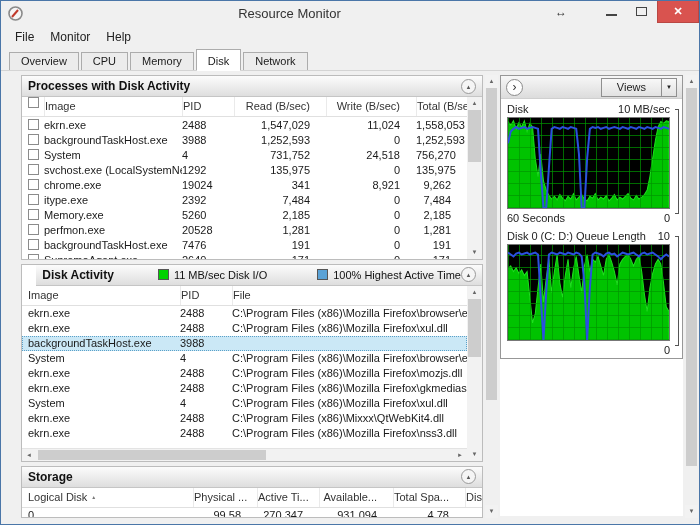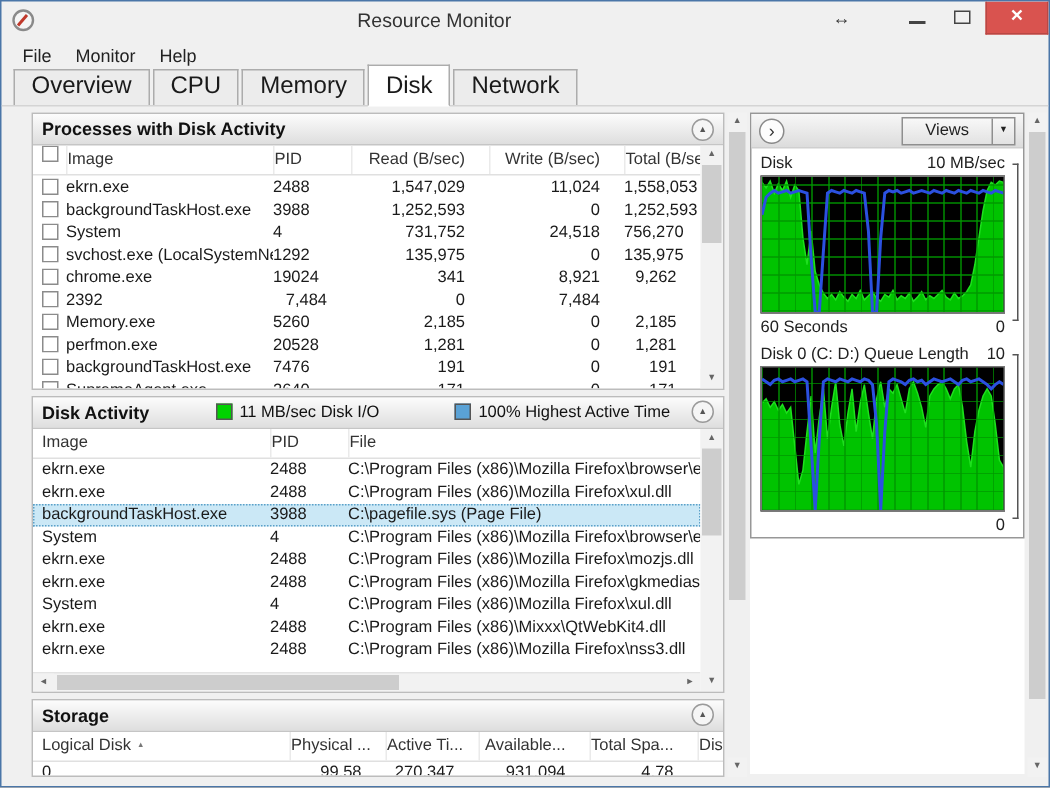--- a/index.html
+++ b/index.html
@@ -14,30 +14,30 @@
   .ptr-icon{font-size:12px;color:#333;margin:4px 30px 0 0;}
   .wc{width:30px;height:22px;text-align:center;color:#444;cursor:default;position:relative;}
   .min-bar{position:absolute;left:9px;top:13px;width:11px;height:2px;background:#444;}
   .max-box{position:absolute;left:9px;top:6px;width:11px;height:9px;border:1px solid #444;}
   .wc-close{width:42px;height:22px;background:#d9534f;border:1px solid #b94743;border-top:none;
     color:#fff;font-size:11px;font-weight:bold;text-align:center;line-height:21px;}
   
   .menubar{height:20px;display:flex;align-items:center;padding-left:6px;font-size:12px;color:#222;}
   .menu-item{padding:1px 8px;}
   .tabstrip{height:24px;display:flex;align-items:flex-end;padding-left:8px;border-bottom:1px solid #d4d4d4;}
-  .tab{font-size:16px;padding:2px 11px 3px 11px;border:1px solid #acacac;border-bottom:none;
+  .tab{font-size:11px;padding:2px 11px 3px 11px;border:1px solid #acacac;border-bottom:none;
     background:#ececec;margin-right:2px;}
   .tab.active{background:#fff;padding-top:5px;margin-bottom:-1px;border-bottom:1px solid #fff;position:relative;z-index:2;}
   
   .content{height:453px;padding:4px 7px 6px 20px;display:flex;gap:2px;}
   .left-col{width:468px;display:flex;flex-direction:column;}
   
   .panel{border:1px solid #bcbcbc;background:#fff;overflow:hidden;display:flex;flex-direction:column;}
   .panel.processes{height:194px;margin-bottom:4px;}
-  .panel.disk{height:208px;margin-bottom:4px;}
+  .panel.disk{height:208px;margin-bottom:4px;align-items:flex-end;}
   .panel.storage{height:55px;}
   .p-header{height:21px;flex:none;background:linear-gradient(#fcfcfc,#dedede);border-bottom:1px solid #c5c5c5;
     display:flex;align-items:center;padding:0 6px;font-size:12px;font-weight:bold;color:#111;}
   .chev{margin-left:auto;width:15px;height:15px;flex:none;border:1px solid #9a9a9a;border-radius:50%;
     background:#f5f5f5;color:#555;font-size:6px;text-align:center;line-height:14px;}
   .legend{display:flex;align-items:center;font-weight:normal;font-size:11px;gap:6px;}
   .legend-item{display:flex;align-items:center;gap:5px;margin-left:44px;}
   .legend-sq{width:11px;height:11px;border:1px solid #555;}
   
   .t-wrap{flex:1;display:flex;overflow:hidden;}
@@ -198,20 +198,21 @@
                   <span class="cl">chrome.exe</span>
                   <span class="cl">19024</span>
                   <span class="cr">341</span>
                   <span class="cr">8,921</span>
                   <span class="cr">9,262</span>
                 </div>
                 <div class="trow p-grid">
                   <span class="cbw">
                     <span class="cb"></span>
                   </span>
+                  <span class="cl">itype.exe</span>
                   <span class="cl">2392</span>
                   <span class="cr">7,484</span>
                   <span class="cr">0</span>
                   <span class="cr">7,484</span>
                 </div>
                 <div class="trow p-grid">
                   <span class="cbw">
                     <span class="cb"></span>
                   </span>
                   <span class="cl">Memory.exe</span>
@@ -291,21 +292,20 @@
                   <span class="cl">C:\Program Files (x86)\Mozilla Firefox\browser\extensions</span>
                 </div>
                 <div class="trow d-grid">
                   <span class="cl">ekrn.exe</span>
                   <span class="cl">2488</span>
                   <span class="cl">C:\Program Files (x86)\Mozilla Firefox\xul.dll</span>
                 </div>
                 <div class="trow d-grid selected">
                   <span class="cl">backgroundTaskHost.exe</span>
                   <span class="cl">3988</span>
-                  <span class="cl">C:\pagefile.sys (Page File)</span>
                 </div>
                 <div class="trow d-grid">
                   <span class="cl">System</span>
                   <span class="cl">4</span>
                   <span class="cl">C:\Program Files (x86)\Mozilla Firefox\browser\extensions</span>
                 </div>
                 <div class="trow d-grid">
                   <span class="cl">ekrn.exe</span>
                   <span class="cl">2488</span>
                   <span class="cl">C:\Program Files (x86)\Mozilla Firefox\mozjs.dll</span>

